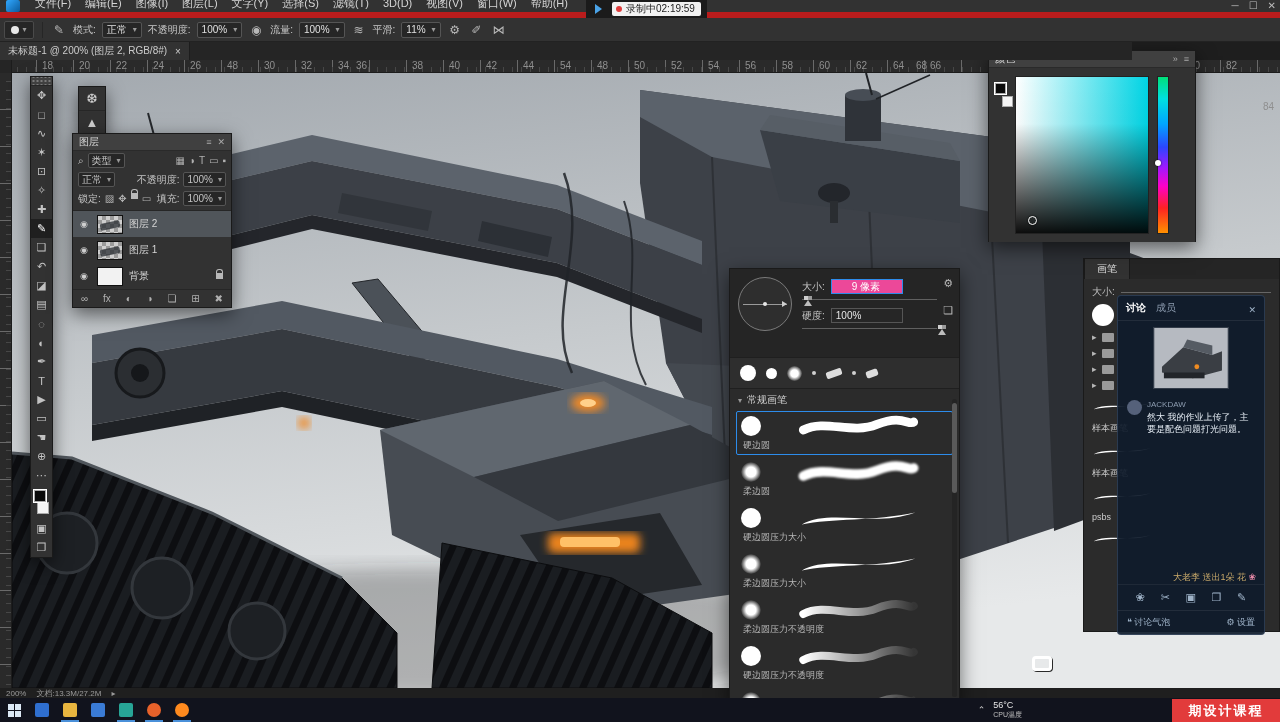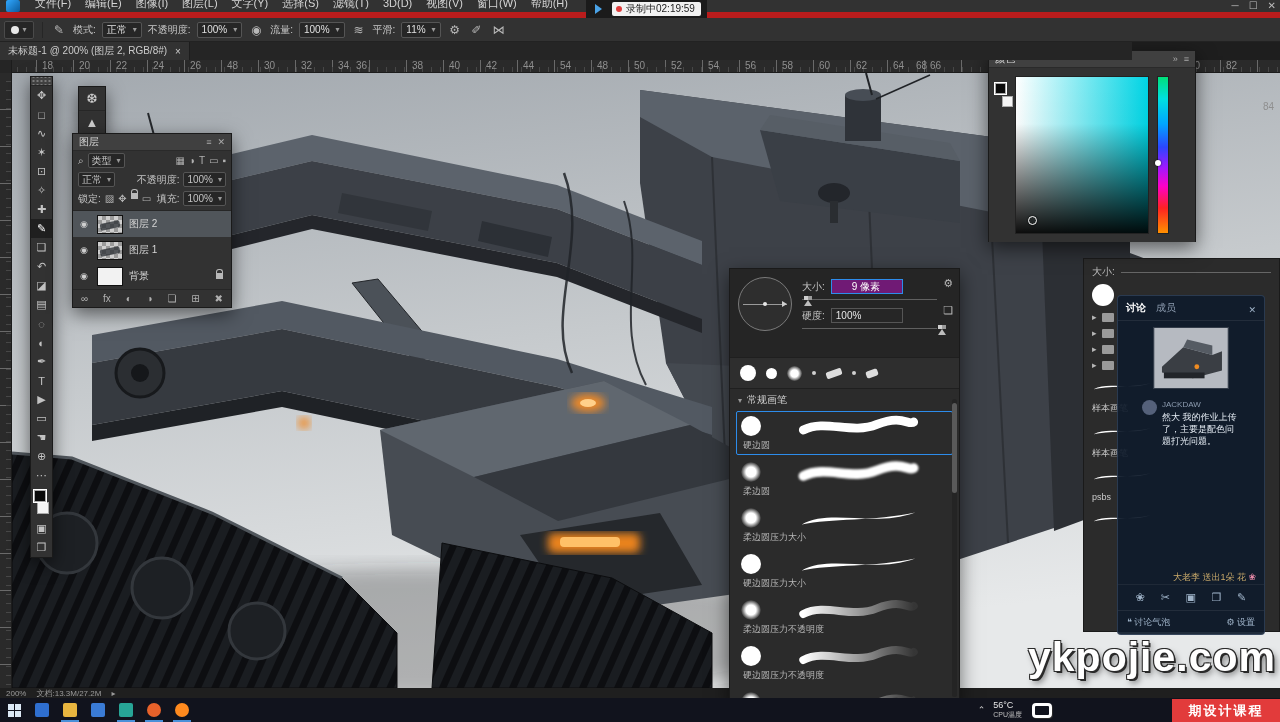--- a/index.html
+++ b/index.html
@@ -83,21 +83,21 @@
   
   #brush-popup{left:729px;top:268px;width:231px;height:436px;z-index:33;overflow:hidden;background:#2b2b2b;}
   #bp-top{background:#252525;padding:8px 8px 4px 8px;display:flex;gap:10px;position:relative;height:88px;}
   #angle-preview{width:54px;height:54px;border:1px solid #7a7a7a;border-radius:50%;position:relative;background:#2e2e2e;}
   #angle-preview .axis{position:absolute;left:4px;right:4px;top:50%;height:1px;background:#9a9a9a;}
   #angle-preview .ah{position:absolute;right:1px;top:50%;margin-top:-3px;width:0;height:0;border:3px solid transparent;border-left:5px solid #cfcfcf;}
   #angle-preview .dot{position:absolute;left:50%;top:50%;width:4px;height:4px;margin:-2px;border-radius:50%;background:#e8e8e8;}
   .bp-fields{flex:1;font-size:10px;color:#c4c4c4;}
   .bp-row{display:flex;align-items:center;gap:6px;margin-top:2px;}
   .bp-input{width:72px;height:15px;border:1px solid #555;background:#262626;display:flex;align-items:center;padding:0 4px;color:#e6e6e6;}
-  .bp-input.hl{background:#701a75;border-color:#2d8ceb;color:#fff;padding-left:20px;}
+  .bp-input.hl{background:#ec4899;border-color:#2d8ceb;color:#fff;padding-left:20px;}
   .bp-slider{position:relative;height:8px;margin:2px 0 4px 0;}
   .bp-slider .track{position:absolute;left:0;right:14px;top:3px;height:1px;background:#606060;}
   .bp-slider .thumb{position:absolute;top:0;width:0;height:0;border:4px solid transparent;border-bottom:6px solid #bdbdbd;transform:translateX(-4px);}
   .bp-side{position:absolute;right:6px;top:8px;display:flex;flex-direction:column;gap:14px;color:#b8b8b8;font-size:11px;}
   #bp-recent{height:32px;background:#2e2e2e;border-top:1px solid #1f1f1f;border-bottom:1px solid #1f1f1f;
              display:flex;align-items:center;gap:10px;padding:0 10px;}
   .rb-c{border-radius:50%;background:#fff;}
   .rb-soft{background:radial-gradient(circle,#fff 35%,rgba(255,255,255,0) 75%);}
   .rb-flat{width:16px;height:7px;background:#ddd;border-radius:2px;transform:rotate(-20deg);}
   .rb-dot{width:4px;height:4px;border-radius:50%;background:#cfcfcf;}
@@ -137,21 +137,21 @@
   .bd-stroke{width:60px;height:20px;}
   .bd-stroke svg{width:100%;height:100%;}
   
   #chat{left:1117px;top:295px;width:148px;height:340px;background:rgba(15,27,43,.92);border:1px solid rgba(120,150,190,.25);
         border-radius:4px;z-index:34;color:#cfd9e6;font-size:9px;display:flex;flex-direction:column;}
   #chat-head{display:flex;align-items:flex-end;gap:10px;padding:5px 8px;border-bottom:1px solid rgba(255,255,255,.08);}
   .chat-tab.on{color:#fff;font-weight:bold;font-size:10px;}
   .chat-tab{color:#8d9cb0;font-size:10px;}
   #chat-close{margin-left:auto;color:#9fb3c8;}
   #chat-thumb{width:76px;height:62px;margin:6px auto 2px auto;border:1px solid rgba(255,255,255,.15);}
-  #chat-msgs{flex:1;padding:2px 24px;overflow:hidden;}
+  #chat-msgs{flex:1;padding:2px 9px;overflow:hidden;}
   .msg{display:flex;gap:5px;margin-top:7px;}
   .avatar{width:15px;height:15px;border-radius:50%;background:#55617a;flex:0 0 auto;}
   .uname{color:#8d9cb0;font-size:8px;margin-bottom:2px;}
   .mtext{color:#e6edf5;line-height:1.35;}
   .gift{color:#c9a96a;text-align:right;margin-top:10px;}
   .flower{color:#e889a8;}
   #chat-actions{display:flex;justify-content:space-around;padding:6px 10px;color:#9fb3c8;font-size:11px;border-top:1px solid rgba(255,255,255,.06);}
   #chat-foot{display:flex;justify-content:space-between;padding:5px 9px;border-top:1px solid rgba(255,255,255,.08);color:#9fb3c8;}
   
   #status-bar{left:0;top:688px;width:1280px;height:10px;background:#1f1f1f;display:flex;align-items:center;gap:10px;
@@ -539,35 +539,35 @@
           <div class="preset-top">
             <span class="tipc soft"></span>
             <span class="stroke"><svg viewBox="0 0 150 30" style="filter:blur(1.3px)">
                 <path d="M6,20 C34,6 66,26 98,13 S138,15 144,10" fill="none" stroke="#fff" stroke-width="12" stroke-linecap="round"></path>
               </svg></span>
           </div>
           <div class="preset-name">柔边圆</div>
         </div>
         <div class="preset">
           <div class="preset-top">
+            <span class="tipc"></span>
+            <span class="stroke"><svg viewBox="0 0 150 30">
+                <path d="M4,23 C40,3 95,27 146,8 C95,19 40,15 4,23 Z" fill="#fff"></path>
+              </svg></span>
+          </div>
+          <div class="preset-name">硬边圆压力大小</div>
+        </div>
+        <div class="preset">
+          <div class="preset-top">
             <span class="tipc soft"></span>
             <span class="stroke"><svg viewBox="0 0 150 30">
                 <path d="M4,23 C40,3 95,27 146,8 C95,19 40,15 4,23 Z" fill="#fff"></path>
               </svg></span>
           </div>
           <div class="preset-name">柔边圆压力大小</div>
-        </div>
-        <div class="preset">
-          <div class="preset-top">
-            <span class="tipc"></span>
-            <span class="stroke"><svg viewBox="0 0 150 30">
-                <path d="M4,23 C40,3 95,27 146,8 C95,19 40,15 4,23 Z" fill="#fff"></path>
-              </svg></span>
-          </div>
-          <div class="preset-name">硬边圆压力大小</div>
         </div>
         <div class="preset">
           <div class="preset-top">
             <span class="tipc soft"></span>
             <span class="stroke"><svg viewBox="0 0 150 30">
                 <defs>
                   <linearGradient id="fg4" x1="0" y1="0" x2="1" y2="0">
                     <stop offset="0" stop-color="#fff"></stop>
                     <stop offset="1" stop-color="#fff" stop-opacity="0.05"></stop>
                   </linearGradient>
@@ -627,20 +627,23 @@
       </div>
       <div id="sat-field">
         <span id="sat-pick"></span>
       </div>
       <div id="hue-bar"></div>
       <span id="hue-pick"></span>
     </div>
   </div>
 
   <div id="brushes-dock" class="abs">
+    <div id="bd-tabs">
+        <span id="bd-tab">画笔</span>
+      </div>
     <div id="bd-size">
         <span>大小:</span>
         <span class="track"></span>
       </div>
     <div id="bd-items">
         <div class="bd-item">
           <span class="bd-circle"></span>
         </div>
         <div class="bd-item">
           <span class="bd-folder">
@@ -770,17 +773,17 @@
     </div>
   <div id="tray">
     <span style="font-size:9px;color:#cfcfcf">⌃</span>
     <span class="temp">
       <div class="t1">56°C</div>
       <div class="t2">CPU温度</div>
     </span>
   </div>
 
   <div id="watermark" class="abs">
-    <span>ykpojie.com</span><span id="wm-tv"></span>
+    <span id="wm-tv"></span>
   </div>
   <div id="wm-badge" class="abs">期设计课程</div>
 
 </div>
 
 </body></html>

